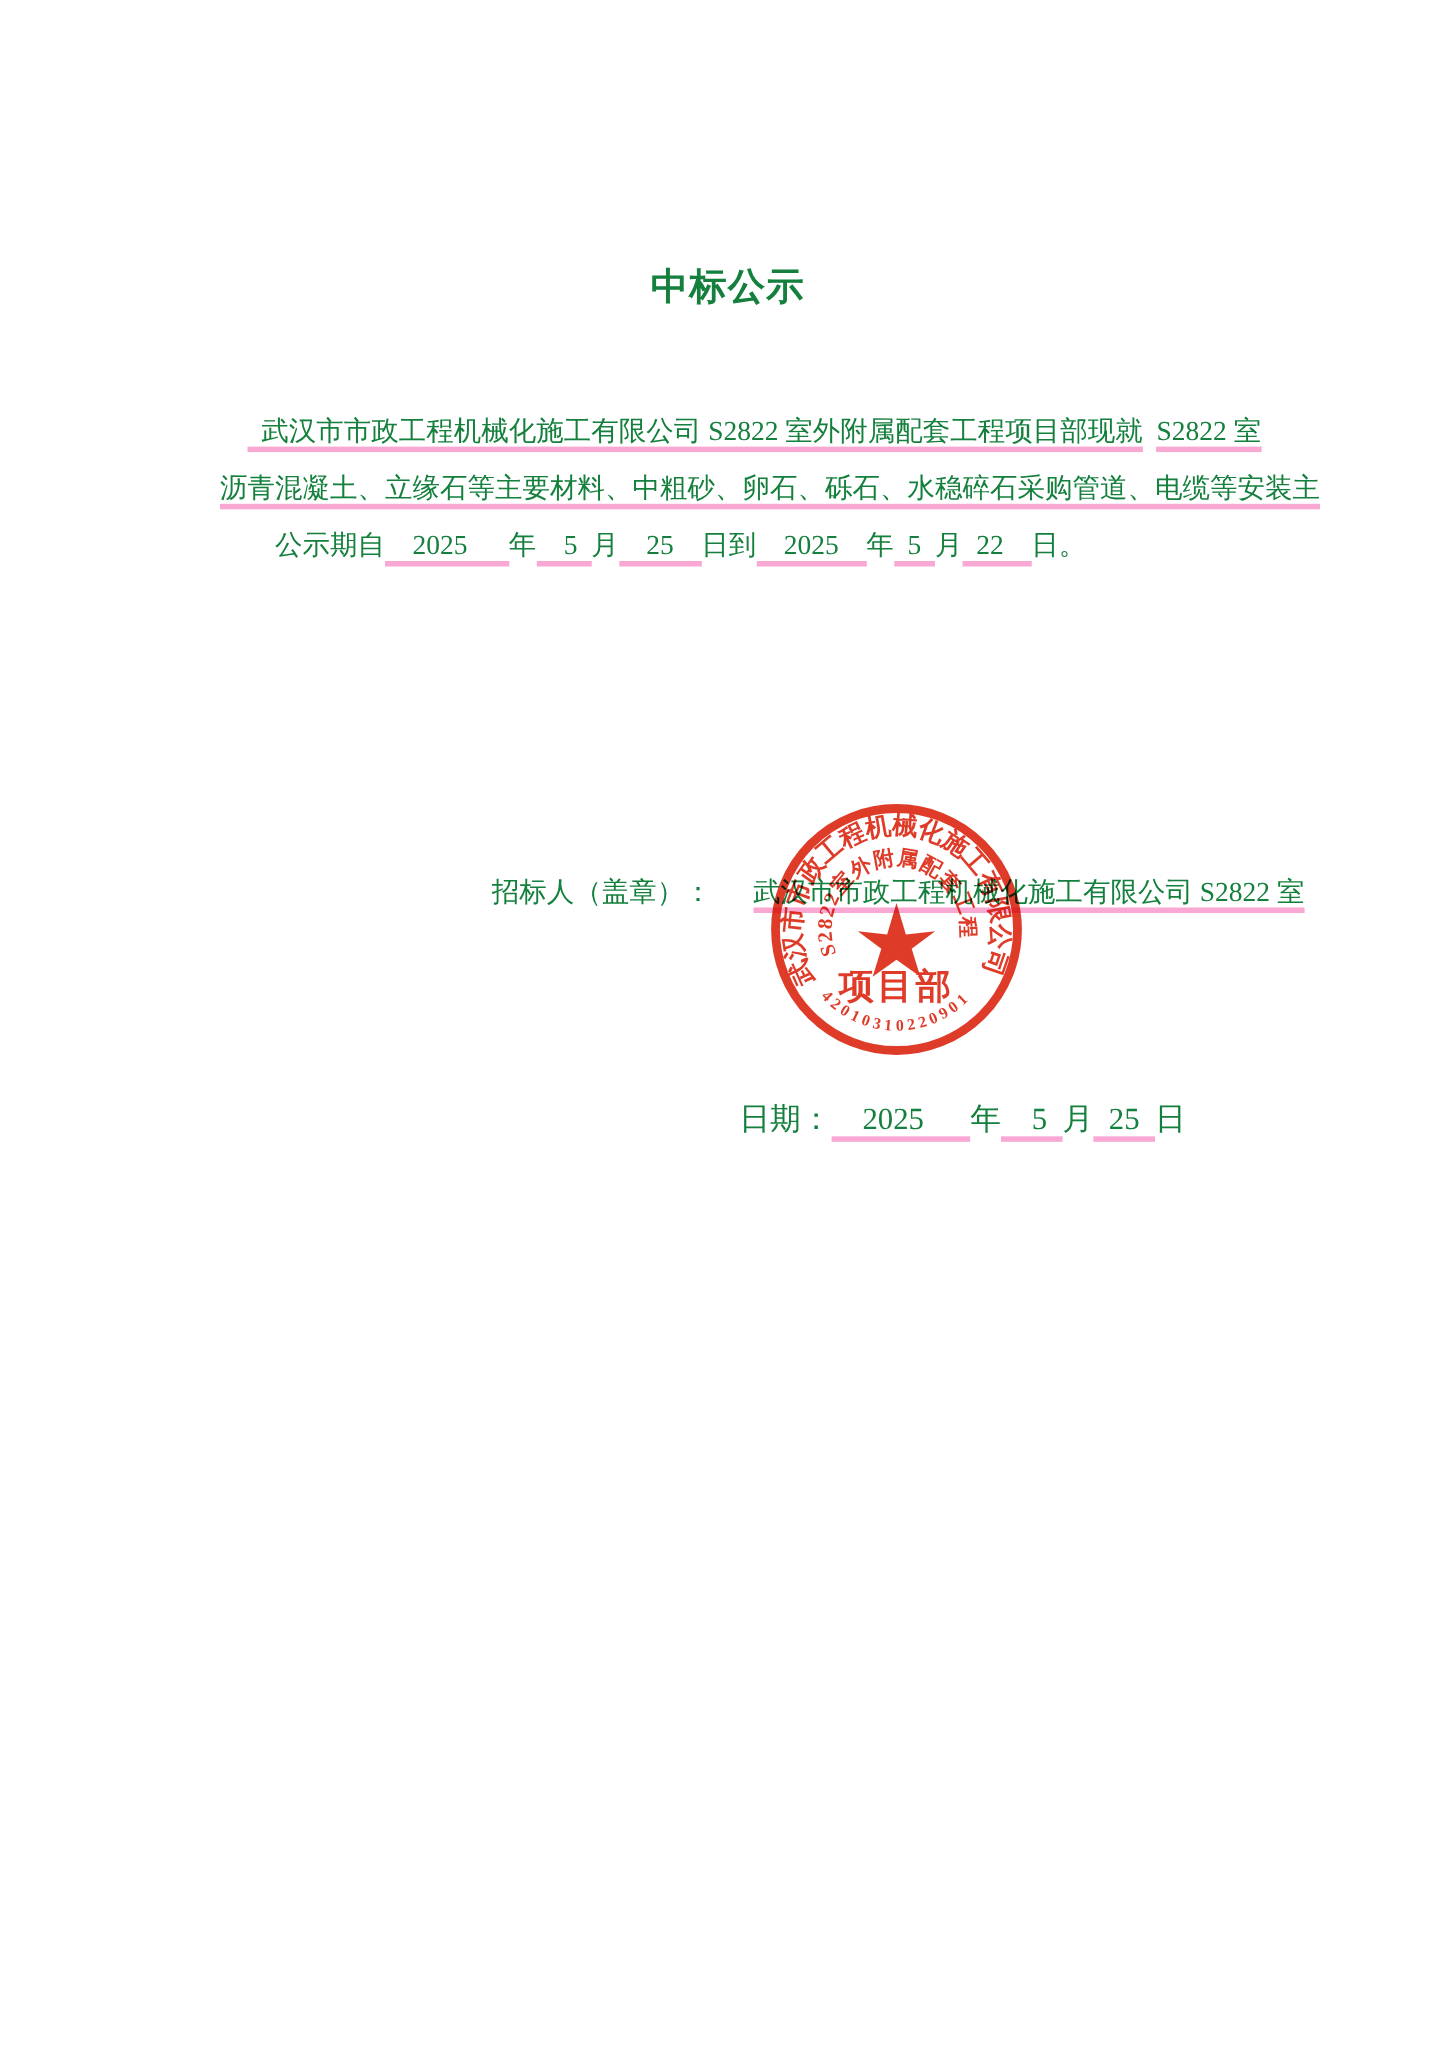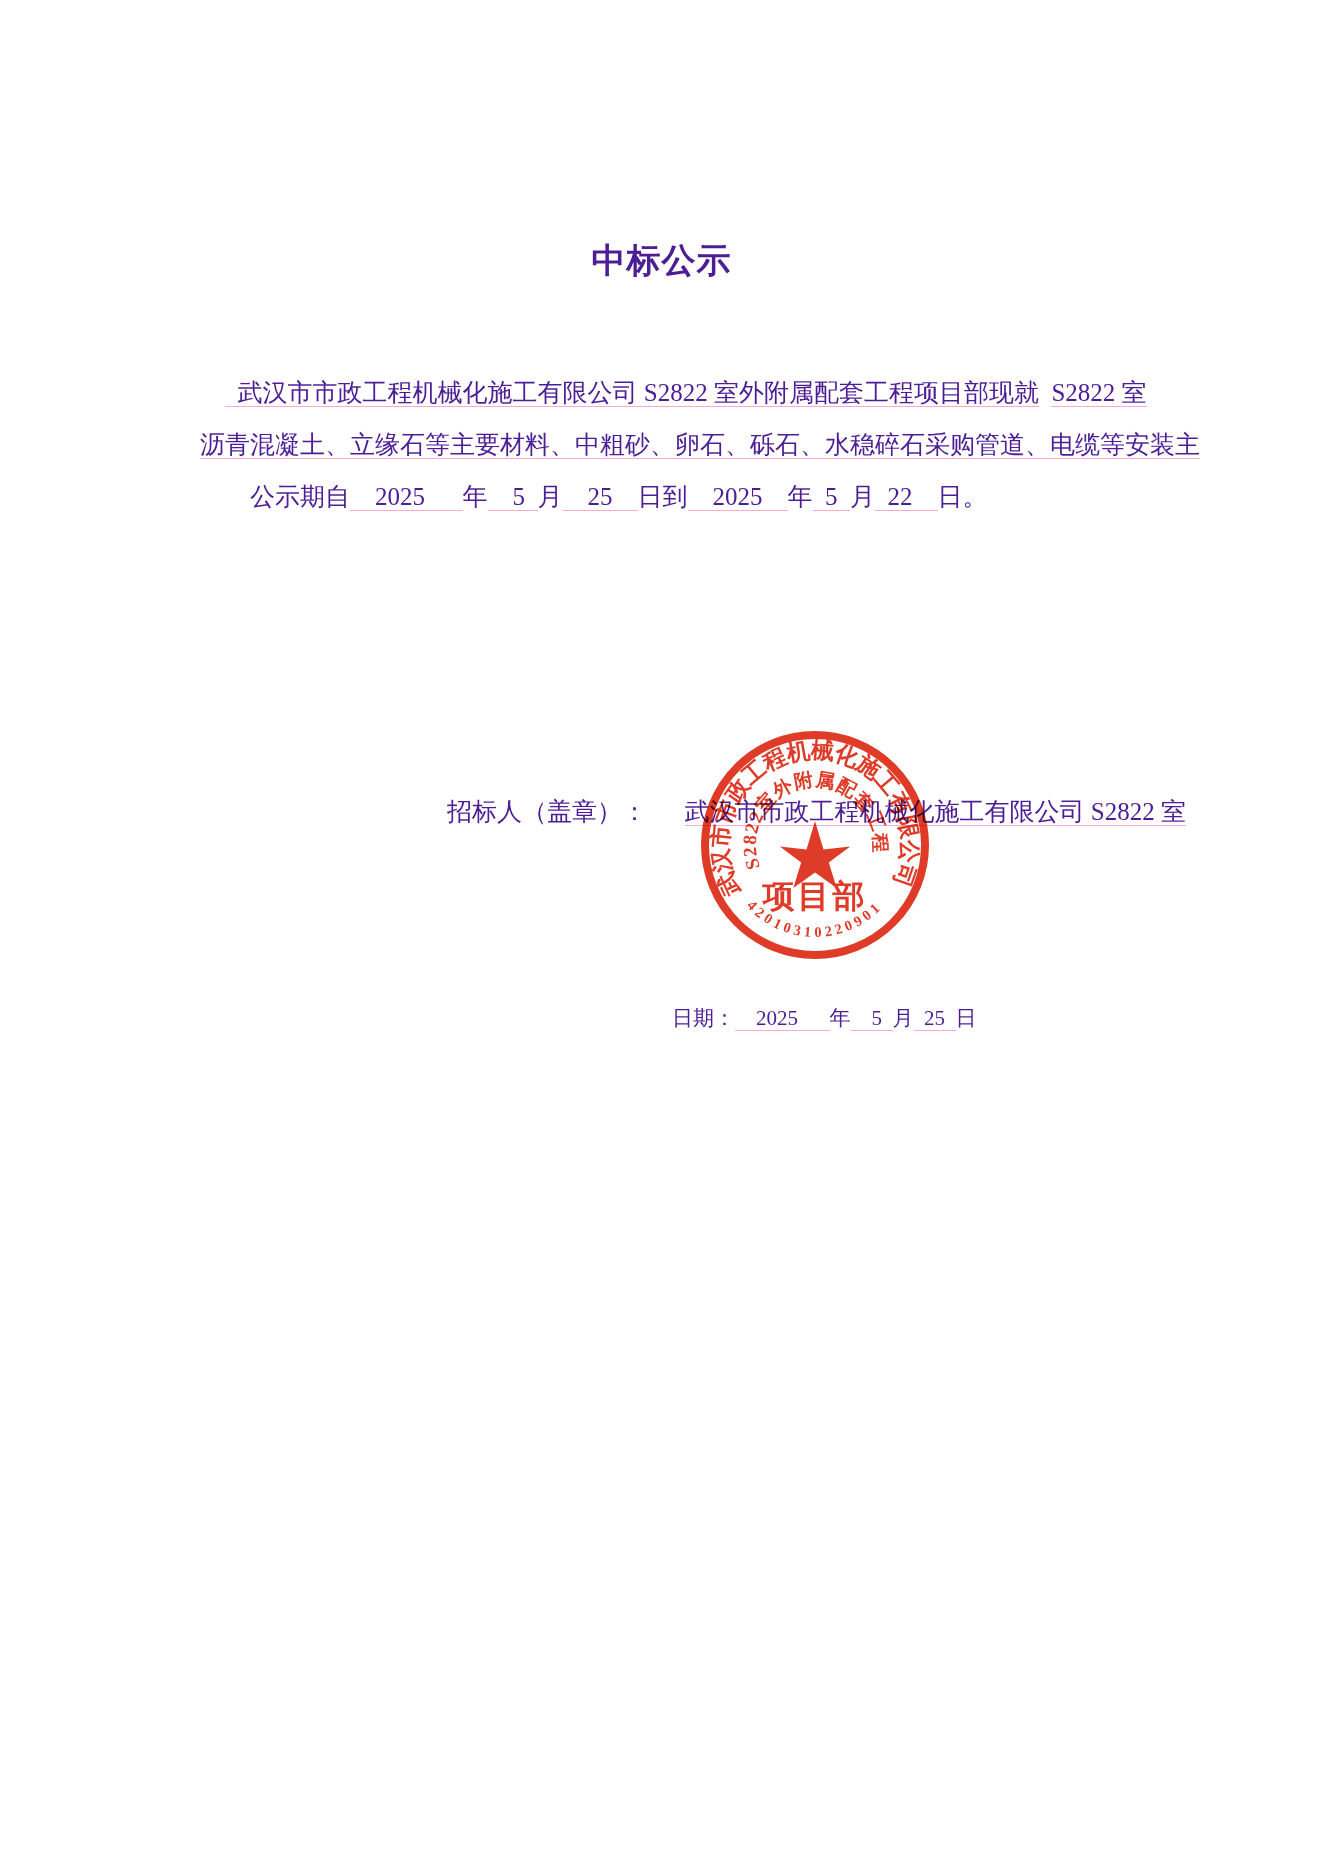--- a/index.html
+++ b/index.html
@@ -2,43 +2,43 @@
 <html style="--seal-color: #dd2c18;"><head>
 <meta charset="utf-8">
 <style>
   html,body { margin:0; padding:0; background:#ffffff; }
   .page {
     position:relative;
     width:1323px; height:1820px;
     background:#ffffff;
     overflow:hidden;
     font-family:"Liberation Serif","DejaVu Serif",serif;
-    color:#4c1d95;
+    color:#15803d;
   }
   .doc-title {
     position:absolute; top:238px; left:0; width:100%;
     text-align:center;
     font-size:34px; font-weight:bold;
     letter-spacing:1px;
   }
   .body-block {
     position:absolute; left:200px; top:367px; width:975px;
     font-size:25px; line-height:52px;
   }
   .tline { white-space:nowrap; }
-  .u { border-bottom:1px solid #f9a8d4; }
+  .u { border-bottom:5px solid #f9a8d4; }
   .sign-block {
     position:absolute; left:200px; top:786px; width:975px;
     font-size:25px; line-height:52px;
   }
   .sign-line-1 { padding-left:247px; white-space:nowrap; }
   .sign-line-2 { white-space:nowrap; }
   .date-line {
     position:absolute; left:672px; top:992px;
-    font-size:21px; line-height:52px; white-space:nowrap;
+    font-size:28px; line-height:52px; white-space:nowrap;
   }
   .seal {
     position:absolute; left:697px; top:727px;
     width:236px; height:236px;
     mix-blend-mode:multiply;
     opacity:0.93;
   }
   .seal text { fill:var(--seal-color,#dd2c18); }
 </style>
 </head>

